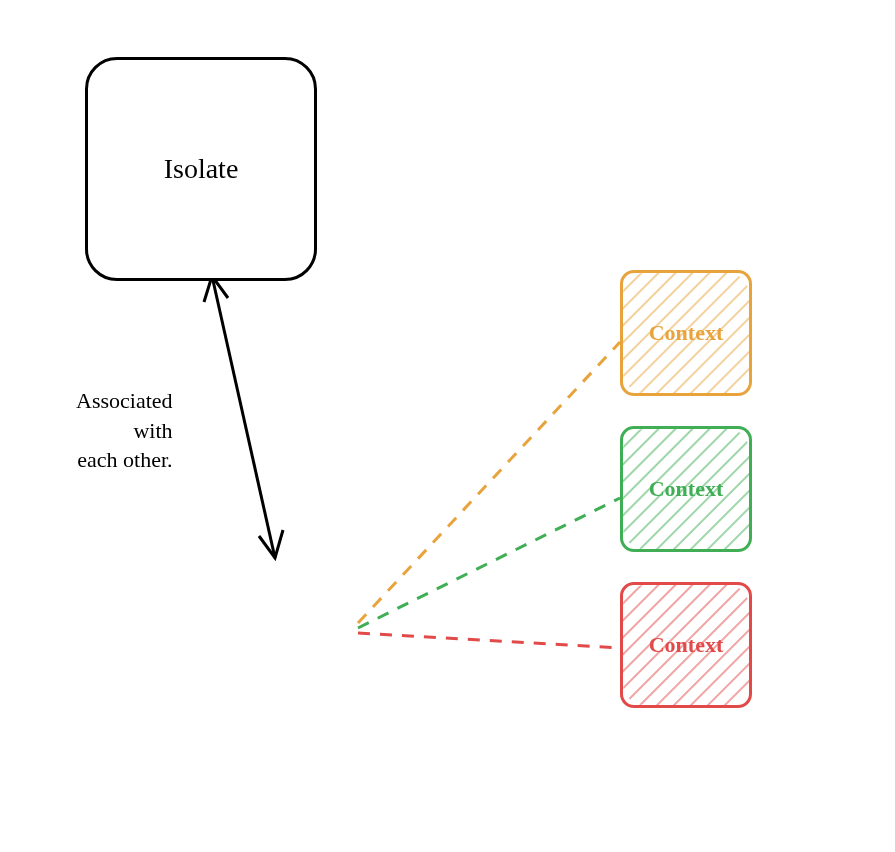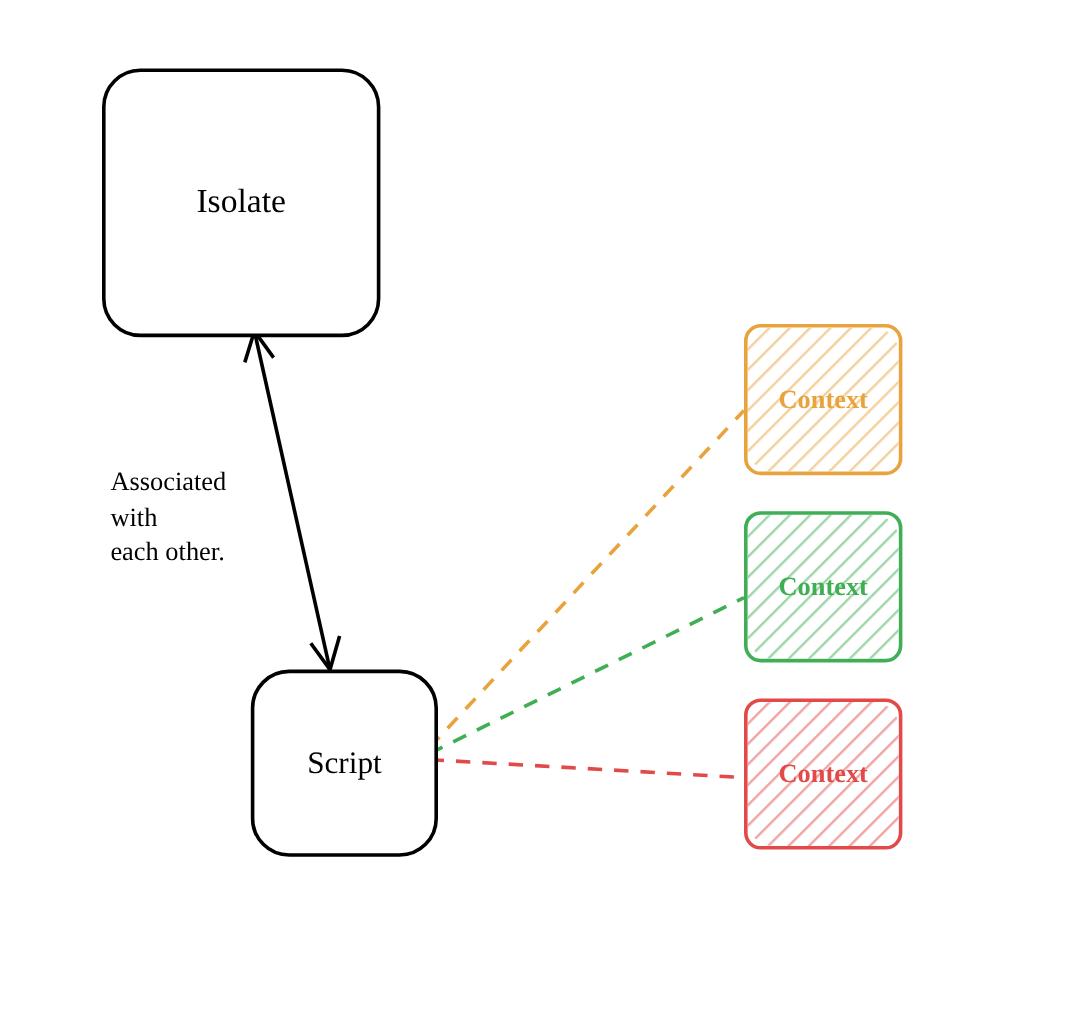--- a/index.html
+++ b/index.html
@@ -8,20 +8,21 @@
     width: 895px;
     height: 852px;
     background: #ffffff;
     font-family: "Comic Sans MS", "Segoe Script", "Bradley Hand", cursive;
     color: #000;
   }
   .canvas {
     position: relative;
     width: 895px;
     height: 852px;
+    text-align: right;
   }
   svg.overlay {
     position: absolute;
     left: 0; top: 0;
     width: 895px;
     height: 852px;
     pointer-events: none;
   }
   .box {
     position: absolute;
@@ -90,23 +91,20 @@
 
     <line x1="358" y1="628" x2="620" y2="498" stroke="#3fae54" stroke-width="3" stroke-dasharray="12 10"></line>
 
     <line x1="358" y1="633" x2="620" y2="648" stroke="#e24a4a" stroke-width="3" stroke-dasharray="12 10"></line>
   </svg>
 
   <div class="box" style="left:85px; top:57px; width:226px; height:218px;">
     <span>Isolate</span>
   </div>
 
-  <div class="box" style="left:209px; top:558px; width:150px; height:150px; font-size:26px;">
-    <span>Script</span>
-  </div>
 
   <div class="box box-sm" id="ctx0" style="left: 620px; top: 270px; width: 126px; height: 120px; border-color: rgb(232, 163, 61);">
     <svg class="hatched" width="100%" height="100%">
         <rect width="100%" height="100%" fill="url(#hatch-orange)"></rect>
       </svg>
     <span class="ctx-text" style="color: rgb(232, 163, 61);">Context</span>
   </div>
 
   <div class="box box-sm" id="ctx1" style="left: 620px; top: 426px; width: 126px; height: 120px; border-color: rgb(63, 174, 84);">
     <svg class="hatched" width="100%" height="100%">
@@ -115,17 +113,17 @@
     <span class="ctx-text" style="color: rgb(63, 174, 84);">Context</span>
   </div>
 
   <div class="box box-sm" id="ctx2" style="left: 620px; top: 582px; width: 126px; height: 120px; border-color: rgb(226, 74, 74);">
     <svg class="hatched" width="100%" height="100%">
         <rect width="100%" height="100%" fill="url(#hatch-red)"></rect>
       </svg>
     <span class="ctx-text" style="color: rgb(226, 74, 74);">Context</span>
   </div>
 
-  <div class="label" style="left:92px; top:386px;">Associated
+  <div class="label" style="left:76px; top:386px;">Associated
 with
 each other.</div>
 
 </div>
 
 </body></html>

